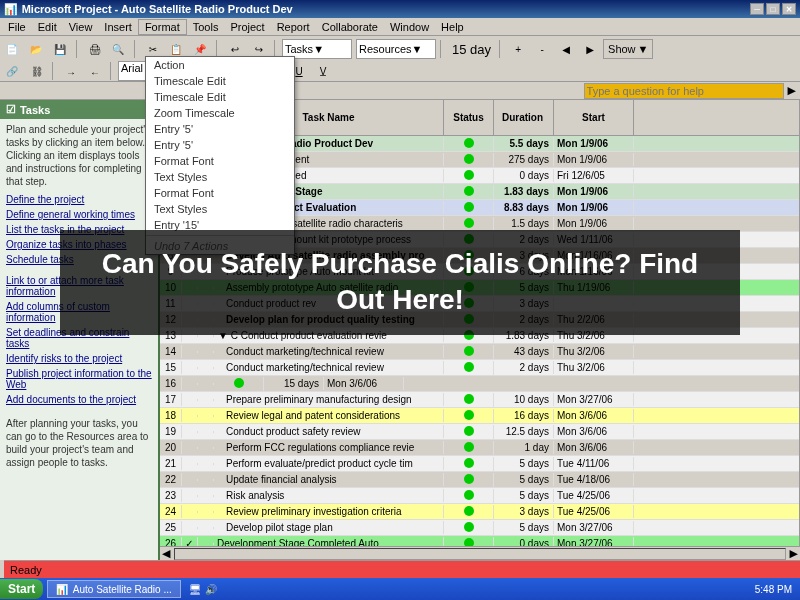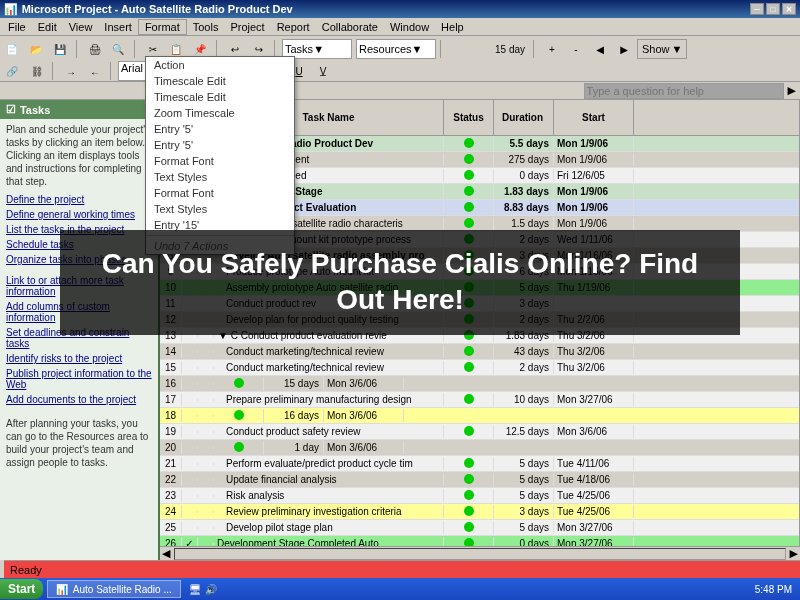--- a/index.html
+++ b/index.html
@@ -110,21 +110,21 @@
       padding: 0 4px;
       border-bottom: 1px solid #999;
       font-size: 11px;
     }
     .question-input {
       width: 200px;
       height: 16px;
       border: 1px solid #999;
       font-size: 11px;
       padding: 0 2px;
-      background: #a3a3a3;
+      background: #eab308;
     }
 
     
     .main-area {
       display: flex;
       height: calc(600px - 18px - 18px - 46px - 18px - 22px - 18px);
     }
 
     
     .left-panel {
@@ -428,21 +428,21 @@
     <div class="tb-btn">↩</div>
     <div class="tb-btn">↪</div>
     <div class="tb-separator"></div>
     <div class="tb-dropdown" style="width:70px;">
       <span>Tasks</span>▼
     </div>
     <div class="tb-dropdown" style="width:80px;margin-left:2px;">
       <span>Resources</span>▼
     </div>
     <div class="tb-separator"></div>
-    <div style="font-size:10px;padding:0 4px;margin-left:43px;">15 day</div>
+    <div style="font-size:13px;padding:0 4px;">15 day</div>
     <div class="tb-separator"></div>
     <div class="tb-btn">+</div>
     <div class="tb-btn">-</div>
     <div class="tb-btn">◀</div>
     <div class="tb-btn">▶</div>
     <div class="show-btn">
       <span>Show</span>▼
     </div>
   </div>
   <div class="toolbar-row">
@@ -490,22 +490,22 @@
 
   <div class="left-panel">
     <div class="left-panel-header">
       <span>☑</span>
       <span>Tasks</span>
     </div>
     <div class="left-panel-desc">Plan and schedule your project's tasks by clicking an item below. Clicking an item displays tools and instructions for completing that step.</div>
     <a class="left-panel-link">Define the project</a>
     <a class="left-panel-link">Define general working times</a>
     <a class="left-panel-link">List the tasks in the project</a>
+    <a class="left-panel-link">Organize tasks into phases</a>
     <a class="left-panel-link">Schedule tasks</a>
-    <a class="left-panel-link">Organize tasks into phases</a>
     <div style="height:6px;"></div>
     <a class="left-panel-link">Link to or attach more task information</a>
     <a class="left-panel-link">Add columns of custom information</a>
     <a class="left-panel-link">Set deadlines and constrain tasks</a>
     <a class="left-panel-link">Identify risks to the project</a>
     <a class="left-panel-link">Publish project information to the Web</a>
     <a class="left-panel-link">Add documents to the project</a>
     <div style="height:6px;"></div>
     <div class="left-panel-desc">After planning your tasks, you can go to the Resources area to build your project's team and assign people to tasks.</div>
   </div>
@@ -621,21 +621,21 @@
           <div class="gantt-cell col-indicator"></div>
           <div class="gantt-cell col-name" style="padding-left:12px;">Conduct product rev</div>
           <div class="gantt-cell col-status"><span class="status-circle"></span></div>
           <div class="gantt-cell col-duration">3 days</div>
           <div class="gantt-cell col-start"></div>
         </div>
         <div class="gantt-row">
           <div class="gantt-cell col-id">12</div>
           <div class="gantt-cell col-check"></div>
           <div class="gantt-cell col-indicator"></div>
-          <div class="gantt-cell col-name" style="padding-left:12px;">Develop plan for product quality testing</div>
+          <div class="gantt-cell col-name" style="padding-left:12px;font-weight:bold;">Develop plan for product quality testing</div>
           <div class="gantt-cell col-status"><span class="status-circle"></span></div>
           <div class="gantt-cell col-duration">2 days</div>
           <div class="gantt-cell col-start">Thu 2/2/06</div>
         </div>
         <div class="gantt-row">
           <div class="gantt-cell col-id">13</div>
           <div class="gantt-cell col-check"></div>
           <div class="gantt-cell col-indicator"></div>
           <div class="gantt-cell col-name" style="padding-left:4px;">▼ C Conduct product evaluation revie</div>
           <div class="gantt-cell col-status"><span class="status-circle"></span></div>
@@ -674,37 +674,39 @@
           <div class="gantt-cell col-indicator"></div>
           <div class="gantt-cell col-name" style="padding-left:12px;">Prepare preliminary manufacturing design</div>
           <div class="gantt-cell col-status"><span class="status-circle"></span></div>
           <div class="gantt-cell col-duration">10 days</div>
           <div class="gantt-cell col-start">Mon 3/27/06</div>
         </div>
         <div class="gantt-row highlight-yellow">
           <div class="gantt-cell col-id">18</div>
           <div class="gantt-cell col-check"></div>
           <div class="gantt-cell col-indicator"></div>
+          <div class="gantt-cell col-name" style="padding-left:12px;">Review legal and patent considerations</div>
           <div class="gantt-cell col-status"><span class="status-circle"></span></div>
           <div class="gantt-cell col-duration">16 days</div>
           <div class="gantt-cell col-start">Mon 3/6/06</div>
         </div>
         <div class="gantt-row">
           <div class="gantt-cell col-id">19</div>
           <div class="gantt-cell col-check"></div>
           <div class="gantt-cell col-indicator"></div>
           <div class="gantt-cell col-name" style="padding-left:12px;">Conduct product safety review</div>
           <div class="gantt-cell col-status"><span class="status-circle"></span></div>
           <div class="gantt-cell col-duration">12.5 days</div>
           <div class="gantt-cell col-start">Mon 3/6/06</div>
         </div>
         <div class="gantt-row">
           <div class="gantt-cell col-id">20</div>
           <div class="gantt-cell col-check"></div>
           <div class="gantt-cell col-indicator"></div>
+          <div class="gantt-cell col-name" style="padding-left:12px;">Perform FCC regulations compliance revie</div>
           <div class="gantt-cell col-status"><span class="status-circle"></span></div>
           <div class="gantt-cell col-duration">1 day</div>
           <div class="gantt-cell col-start">Mon 3/6/06</div>
         </div>
         <div class="gantt-row">
           <div class="gantt-cell col-id">21</div>
           <div class="gantt-cell col-check"></div>
           <div class="gantt-cell col-indicator"></div>
           <div class="gantt-cell col-name" style="padding-left:12px;">Perform evaluate/predict product cycle tim</div>
           <div class="gantt-cell col-status"><span class="status-circle"></span></div>

